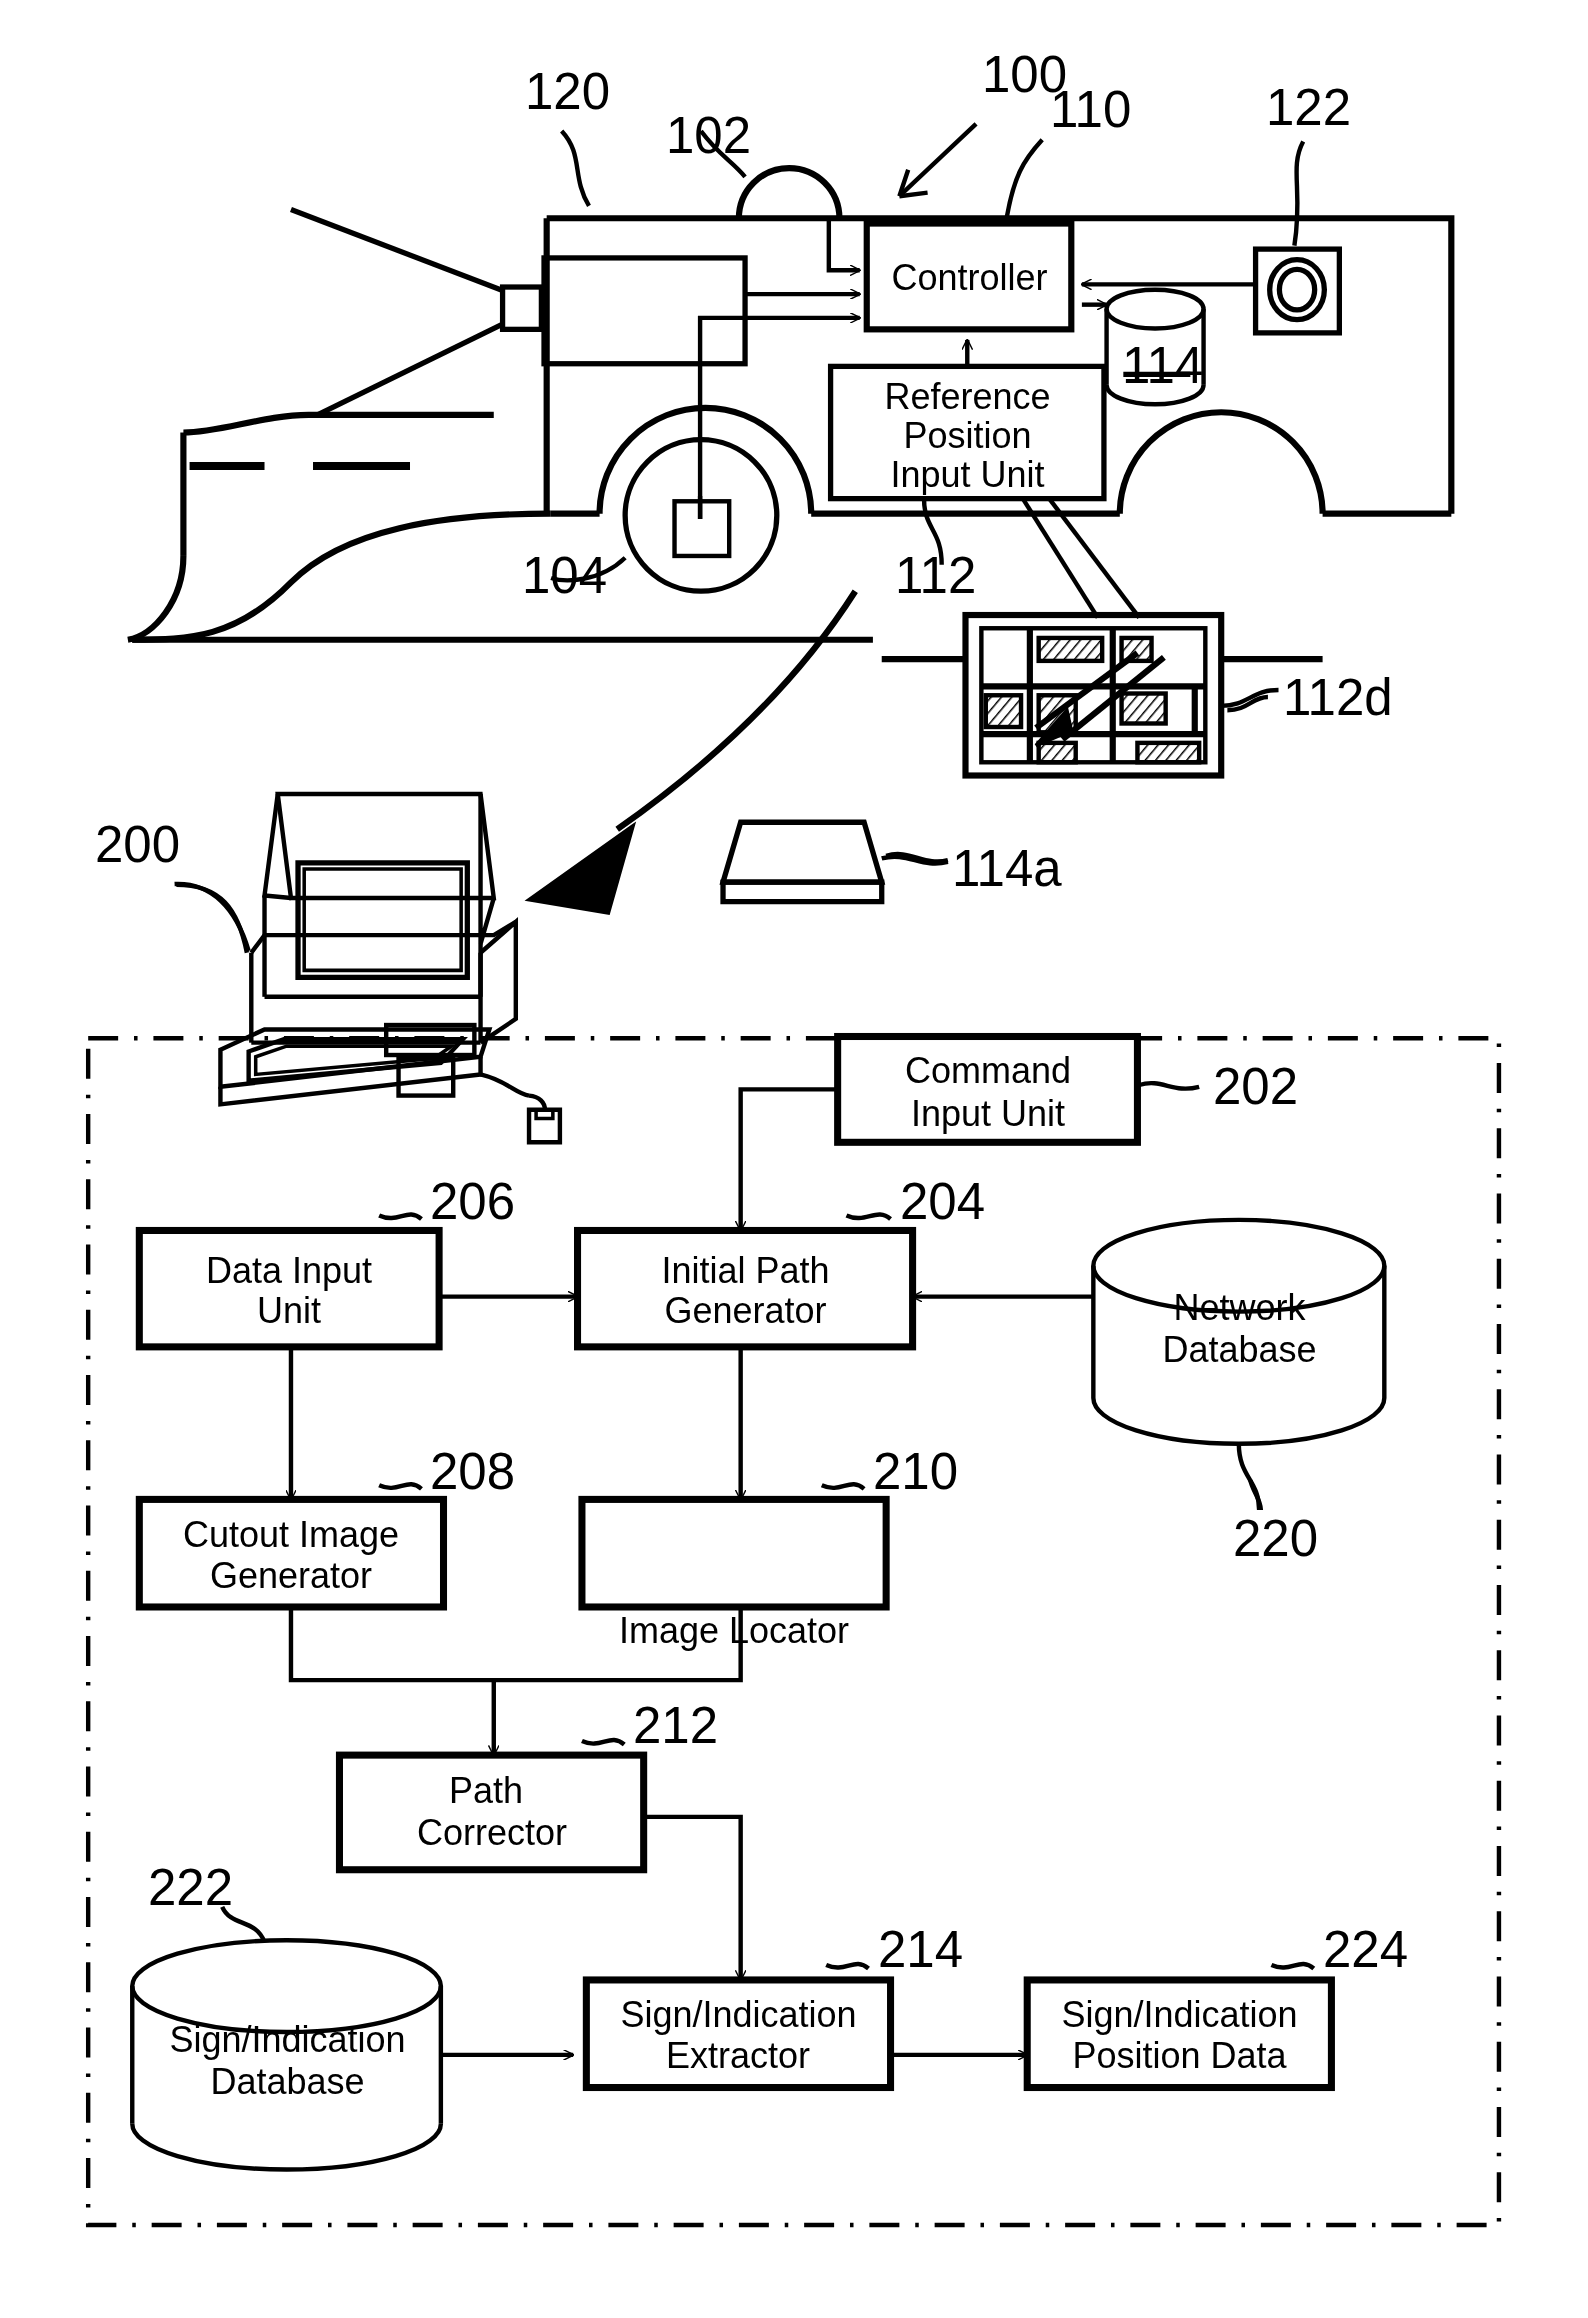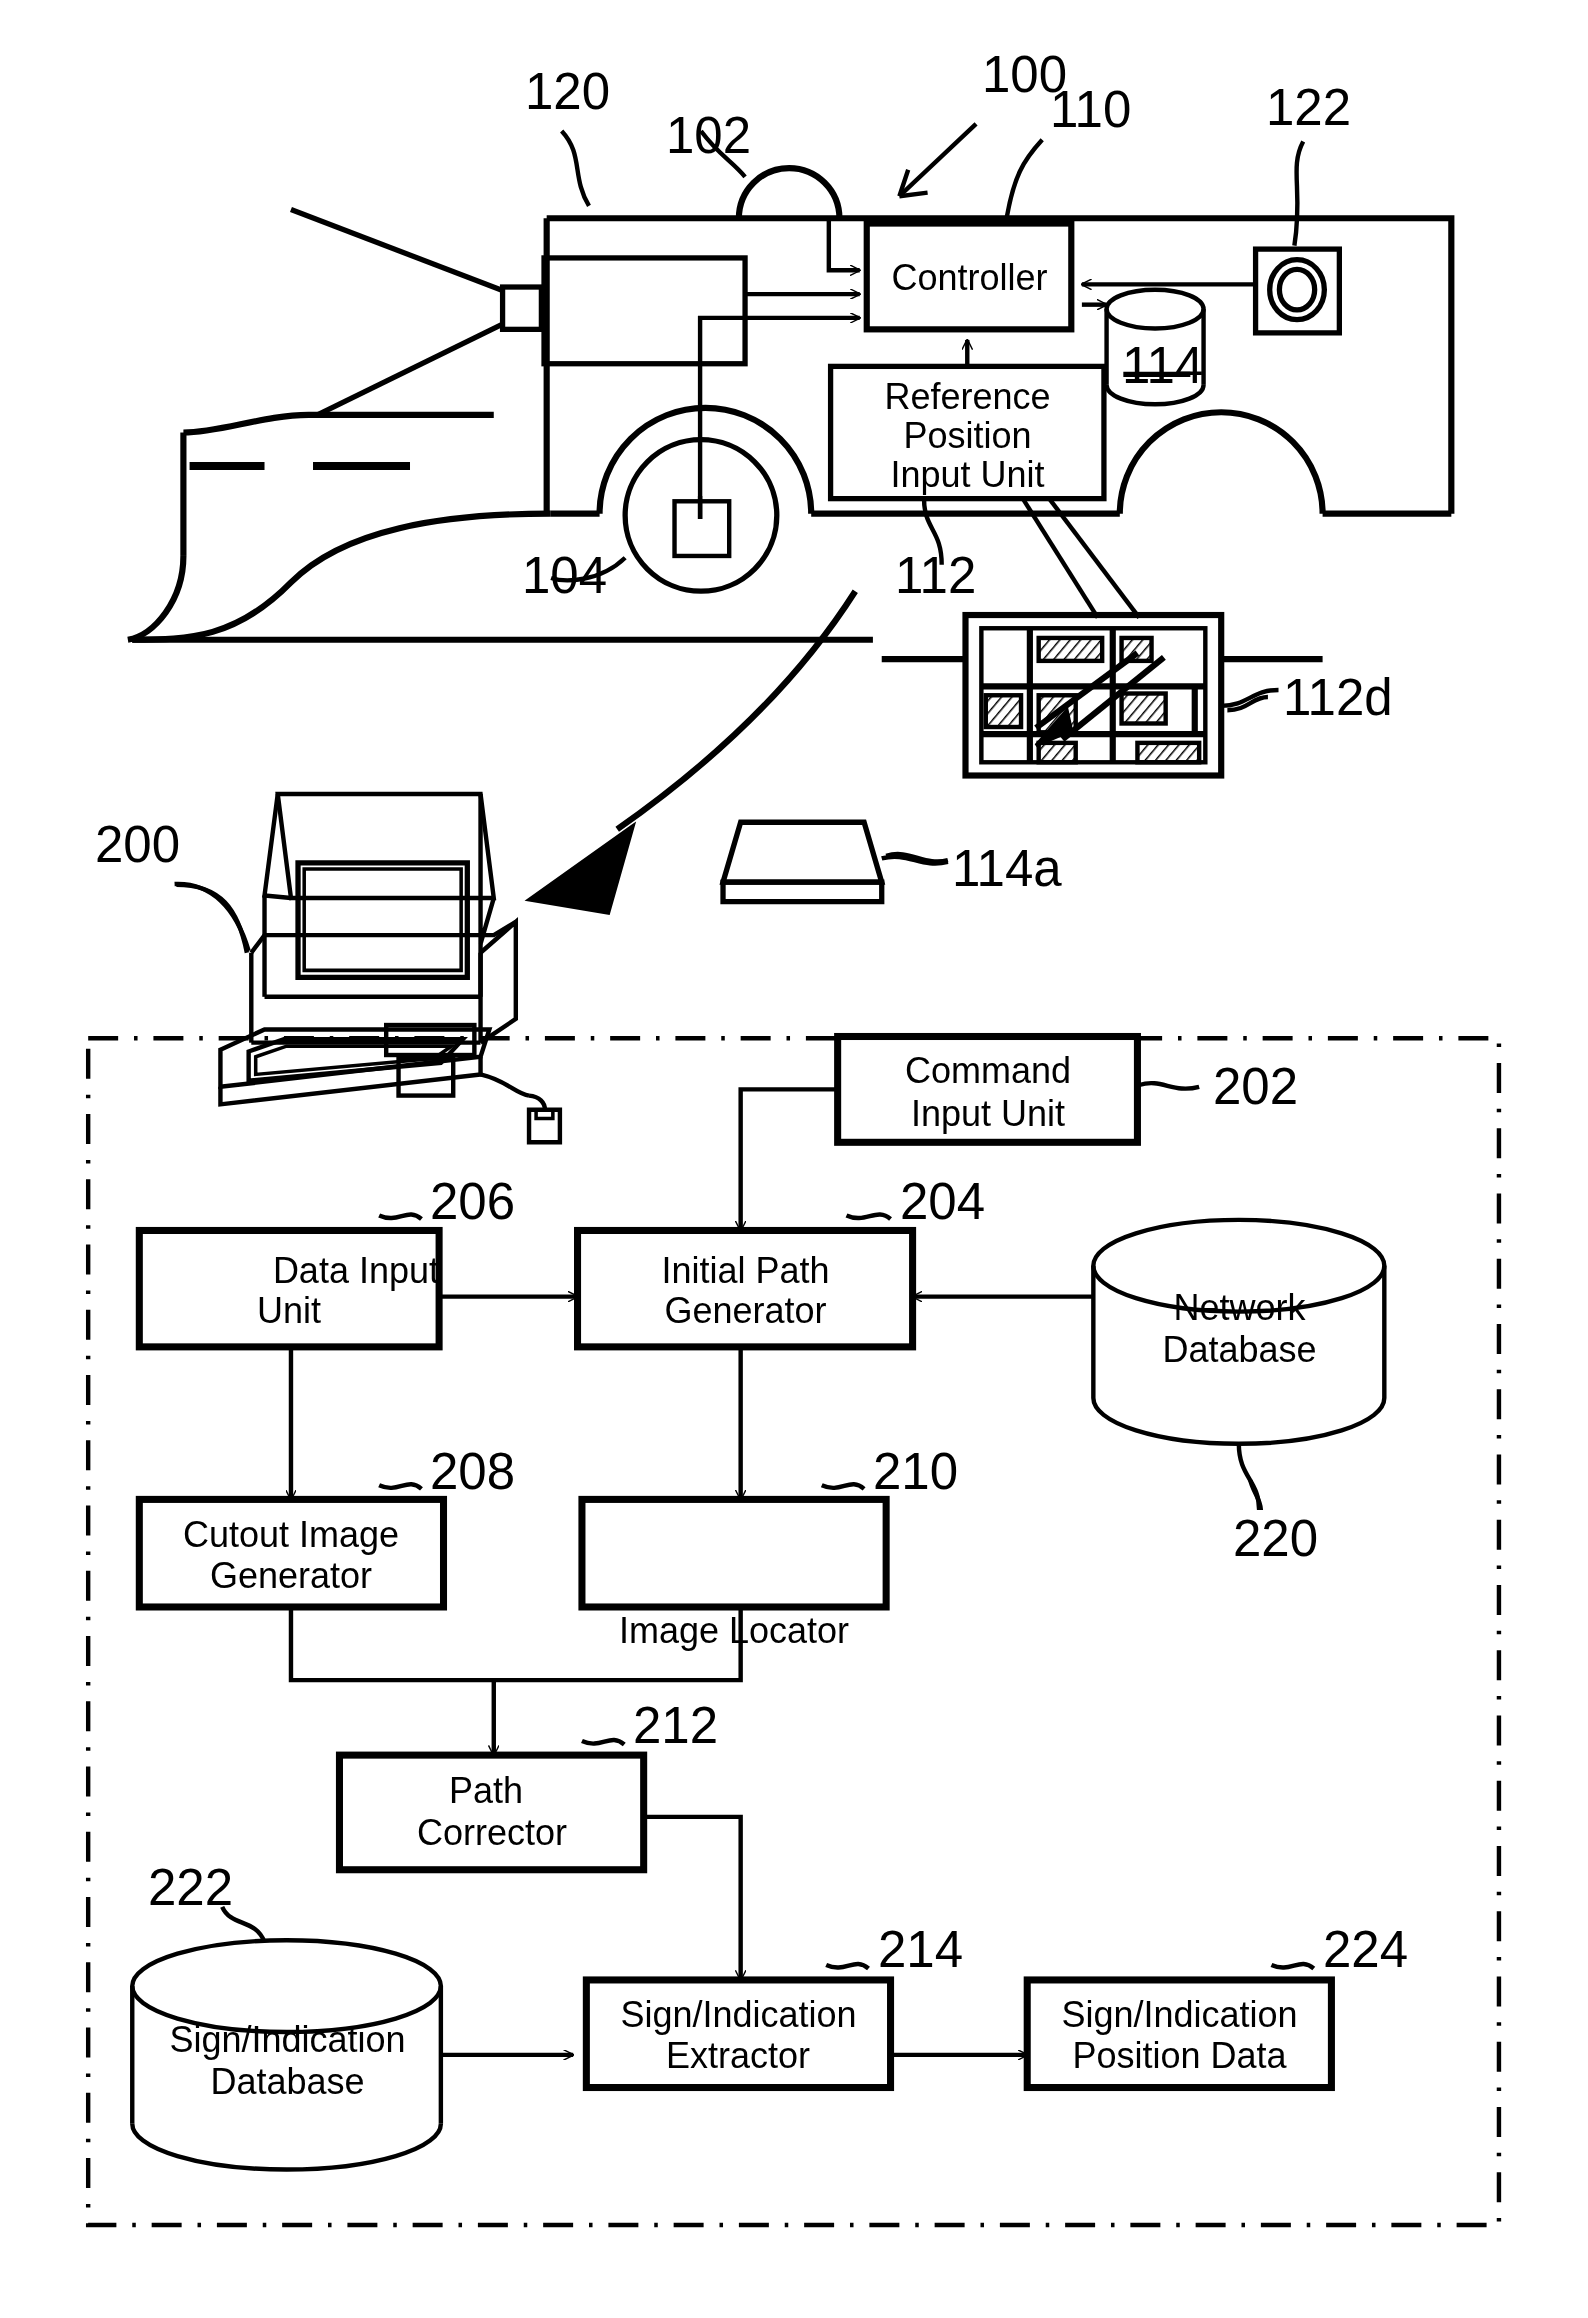--- a/index.html
+++ b/index.html
@@ -237,21 +237,21 @@
   <div class="lbl boxlabel" style="left:867px;top:258px;width:205px;">Controller</div>
 
   <div class="lbl boxlabel" style="left:831px;top:377px;width:273px;">Reference</div>
   <div class="lbl boxlabel" style="left:831px;top:416px;width:273px;">Position</div>
   <div class="lbl boxlabel" style="left:831px;top:455px;width:273px;">Input Unit</div>
 
   <div class="lbl boxlabel" style="left:838px;top:1051px;width:300px;">Command</div>
   <div class="lbl boxlabel" style="left:838px;top:1094px;width:300px;">Input Unit</div>
   <div class="lbl refnum" style="left:1213px;top:1058px;">202</div>
 
-  <div class="lbl boxlabel" style="left:139px;top:1251px;width:300px;text-align:right;">Data Input</div>
+  <div class="lbl boxlabel" style="left:139px;top:1251px;width:300px;">Data Input</div>
   <div class="lbl boxlabel" style="left:139px;top:1291px;width:300px;">Unit</div>
   <div class="lbl refnum" style="left:430px;top:1173px;">206</div>
 
   <div class="lbl boxlabel" style="left:578px;top:1251px;width:335px;">Initial Path</div>
   <div class="lbl boxlabel" style="left:578px;top:1291px;width:335px;">Generator</div>
   <div class="lbl refnum" style="left:900px;top:1173px;">204</div>
 
   <div class="lbl boxlabel" style="left:139px;top:1515px;width:304px;">Cutout Image</div>
   <div class="lbl boxlabel" style="left:139px;top:1556px;width:304px;">Generator</div>
   <div class="lbl refnum" style="left:430px;top:1443px;">208</div>

